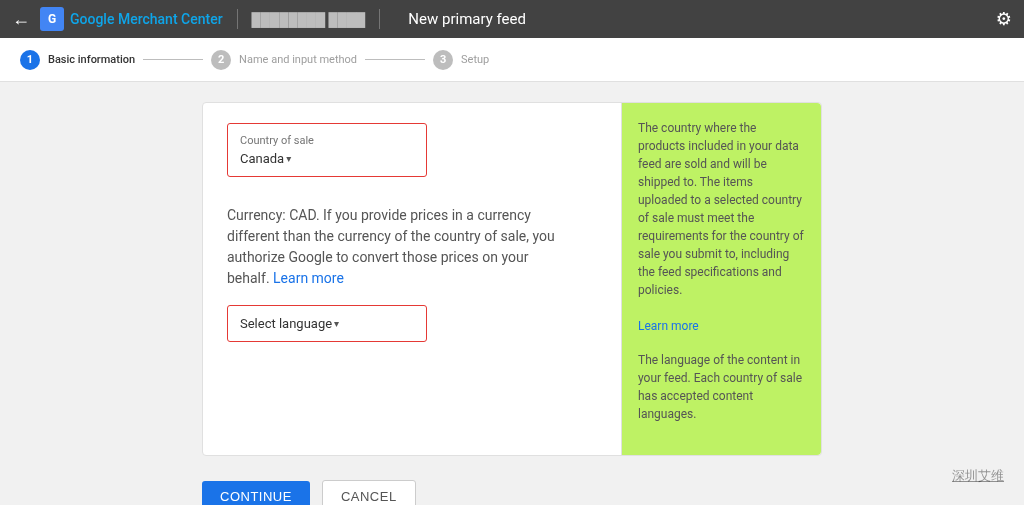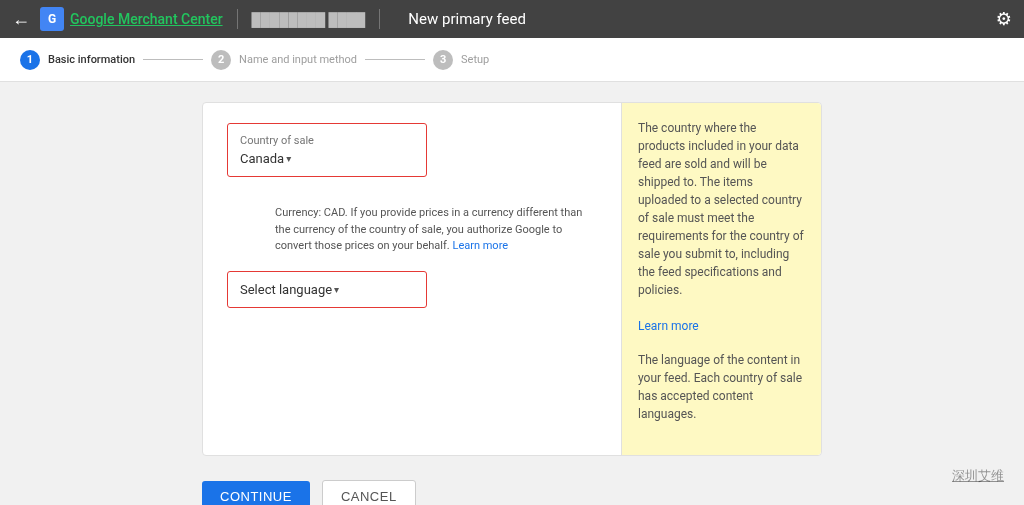--- a/index.html
+++ b/index.html
@@ -35,22 +35,21 @@
       display: flex;
       align-items: center;
       justify-content: center;
       font-size: 12px;
       font-weight: bold;
       color: #fff;
     }
     .top-nav .app-name {
       font-size: 14px;
       font-weight: 500;
-      color: #22c55e;
-      text-decoration: underline;
+      color: #0ea5e9;
     }
     .top-nav .account-name {
       font-size: 13px;
       color: #bdbdbd;
     }
     .top-nav .page-title {
       font-size: 15px;
       font-weight: 400;
       color: #fff;
       margin-left: 14px;
@@ -138,21 +137,21 @@
     }
 
     .form-left {
       flex: 1;
       padding: 20px 24px;
     }
 
     .form-right {
       width: 200px;
       padding: 16px;
-      background: #fef9c3;
+      background: #bef264;
       border-left: 1px solid #e0e0e0;
       font-size: 12px;
       color: #555;
       line-height: 1.5;
       border-radius: 0 4px 4px 0;
     }
 
     .form-right .help-section {
       margin-bottom: 16px;
     }
@@ -187,26 +186,25 @@
       font-size: 13px;
       color: #333;
     }
 
     .field-select .arrow {
       font-size: 10px;
       color: #555;
     }
 
     .currency-note {
-      font-size: 11px;
+      font-size: 14px;
       color: #555;
       margin-bottom: 16px;
       line-height: 1.5;
       max-width: 340px;
-      margin-left: 48px;
     }
 
     .currency-note a {
       color: #1a73e8;
       text-decoration: none;
     }
 
     
     .buttons-row {
       margin-top: 24px;

